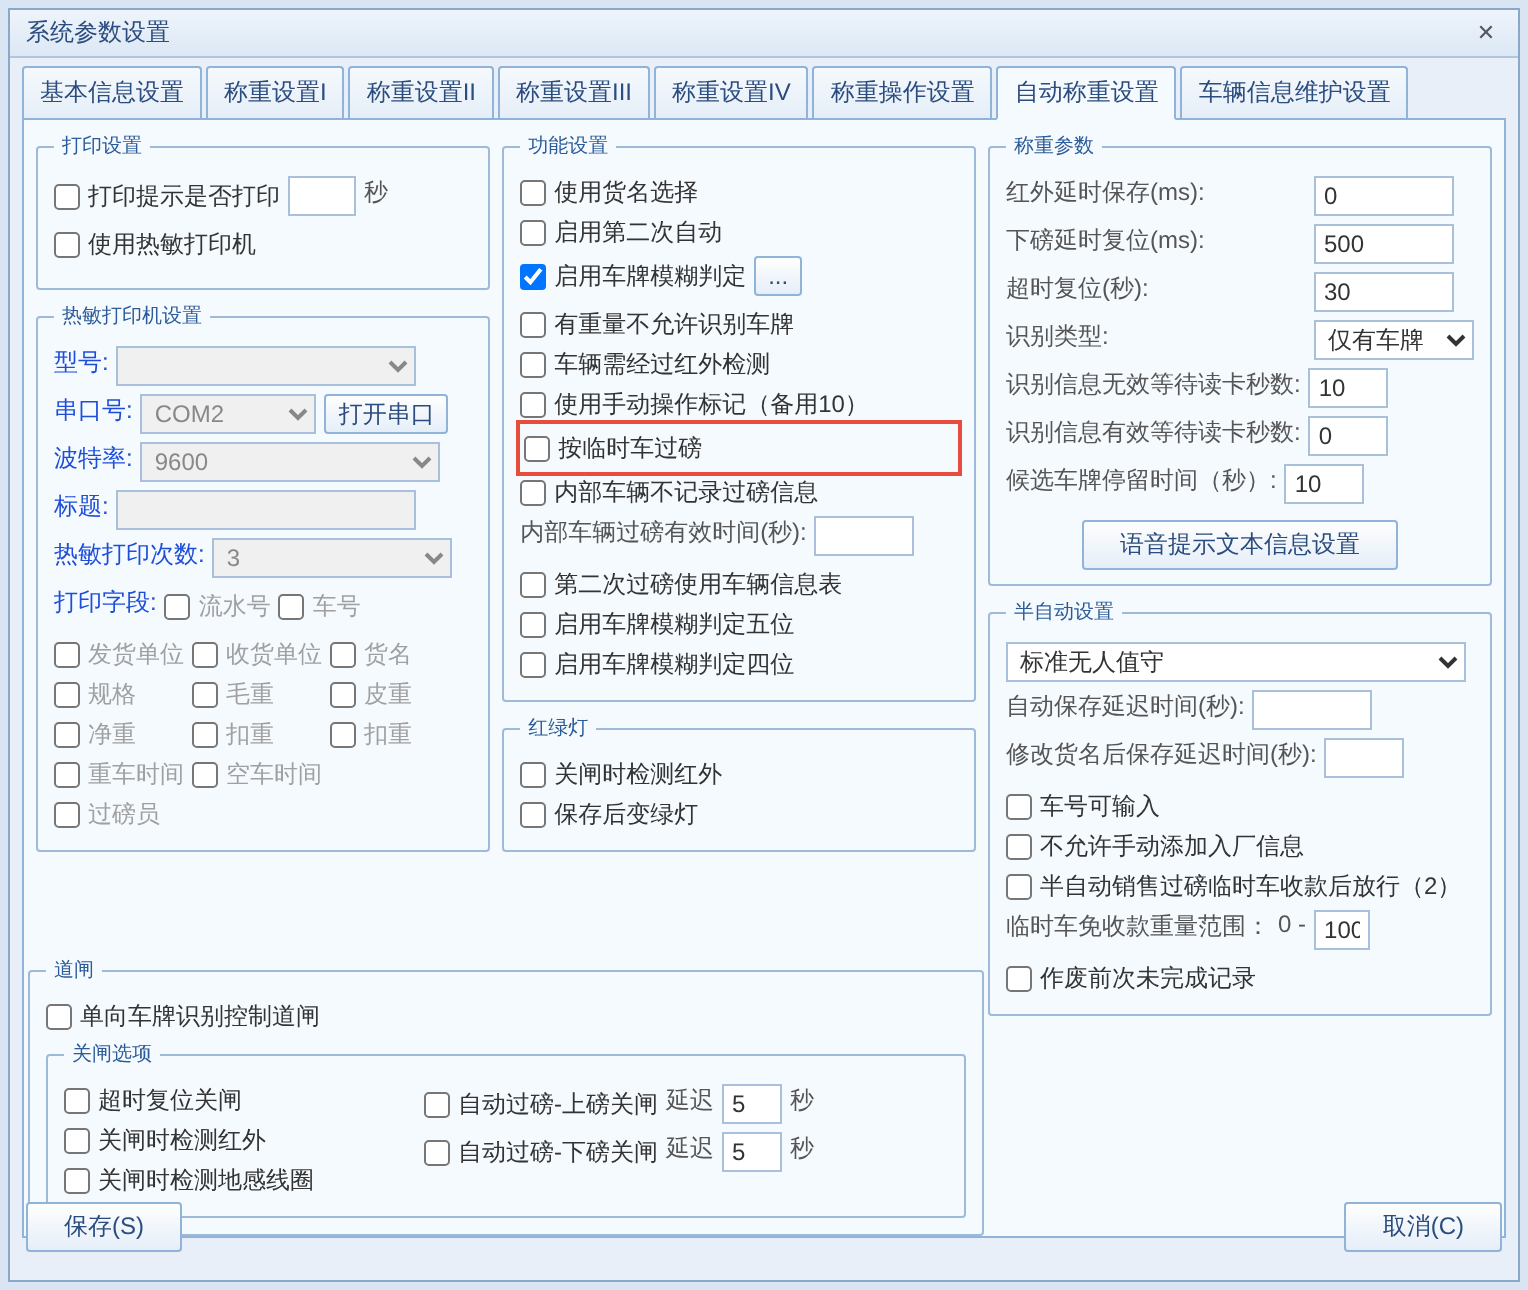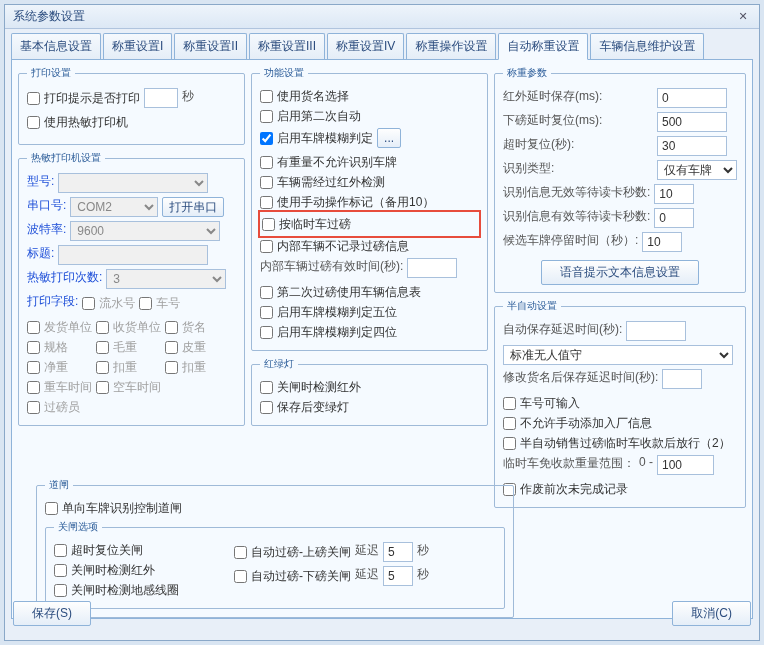--- a/index.html
+++ b/index.html
@@ -269,55 +269,55 @@
             <input type="text" style="width: 40px;" value="10">
           </div>
         <div class="row" style="justify-content:center;margin-top:6px">
             <button class="btn">语音提示文本信息设置</button>
           </div>
       </fieldset>
 
       <fieldset>
         <legend>半自动设置</legend>
         <div class="row">
+            <select class="semi-input" style="width:230px"><option>标准无人值守</option></select>
+          </div>
+        <div class="row">
             <span class="lab">自动保存延迟时间(秒):</span>
             <input type="text" style="width: 60px;">
           </div>
         <div class="row">
-            <select class="semi-input" style="width:230px"><option>标准无人值守</option></select>
-          </div>
-        <div class="row">
             <span class="lab">修改货名后保存延迟时间(秒):</span>
             <input type="text" style="width: 40px;">
           </div>
         <label class="chk">
             <input type="checkbox" style="">
             <span class="lab">车号可输入</span>
           </label>
         <label class="chk">
             <input type="checkbox" style="">
             <span class="lab">不允许手动添加入厂信息</span>
           </label>
         <label class="chk">
             <input type="checkbox" style="">
             <span class="lab">半自动销售过磅临时车收款后放行（2）</span>
           </label>
         <div class="row">
             <span class="lab">临时车免收款重量范围：</span>
             <span class="lab">0 -</span>
-            <input type="text" style="width: 57px;" value="100">
+            <input type="text" style="width: 28px;" value="100">
           </div>
         <label class="chk">
             <input type="checkbox" style="">
             <span class="lab">作废前次未完成记录</span>
           </label>
       </fieldset>
     </div>
 
-    <fieldset style="position:absolute;left:24px;top:418px;width:478px">
+    <fieldset style="position:absolute;left:2px;top:418px;width:478px">
       <legend>道闸</legend>
       <label class="chk">
           <input type="checkbox" style="">
           <span class="lab">单向车牌识别控制道闸</span>
         </label>
       <fieldset style="margin-top:2px">
         <legend>关闸选项</legend>
         <div style="display:flex">
           <div style="width:180px">
             <label class="chk">

